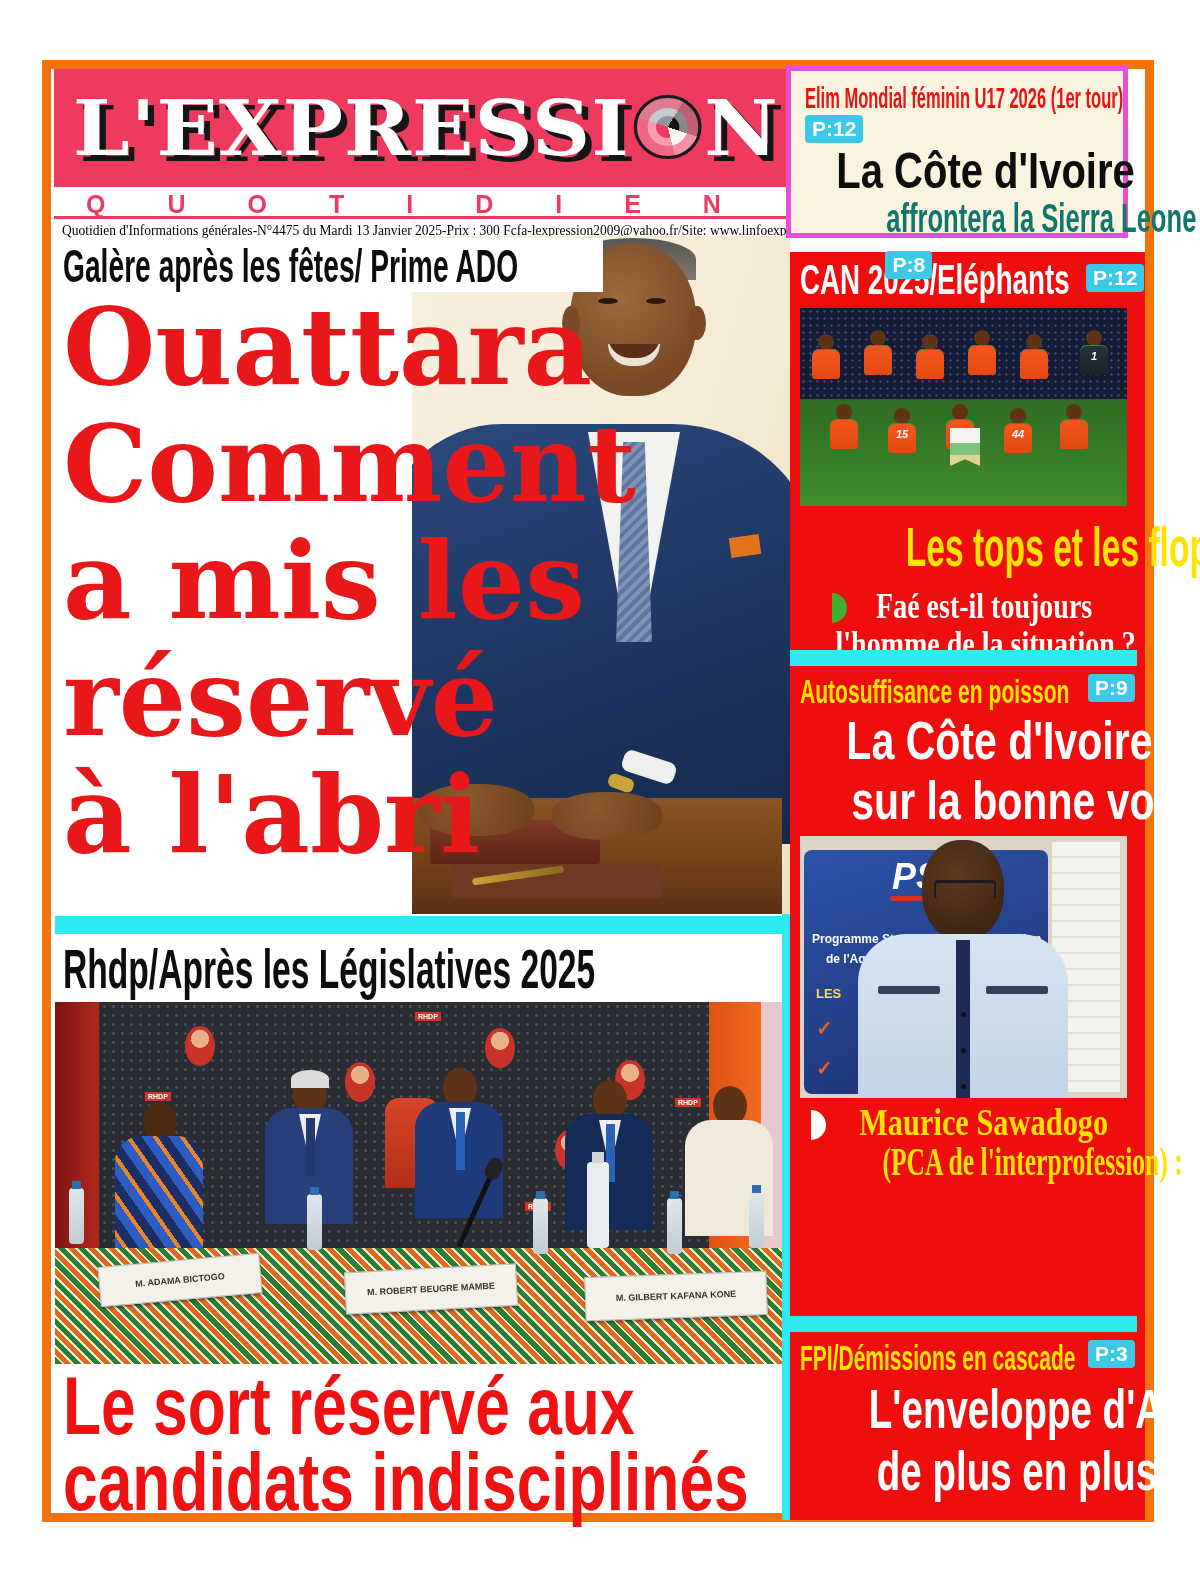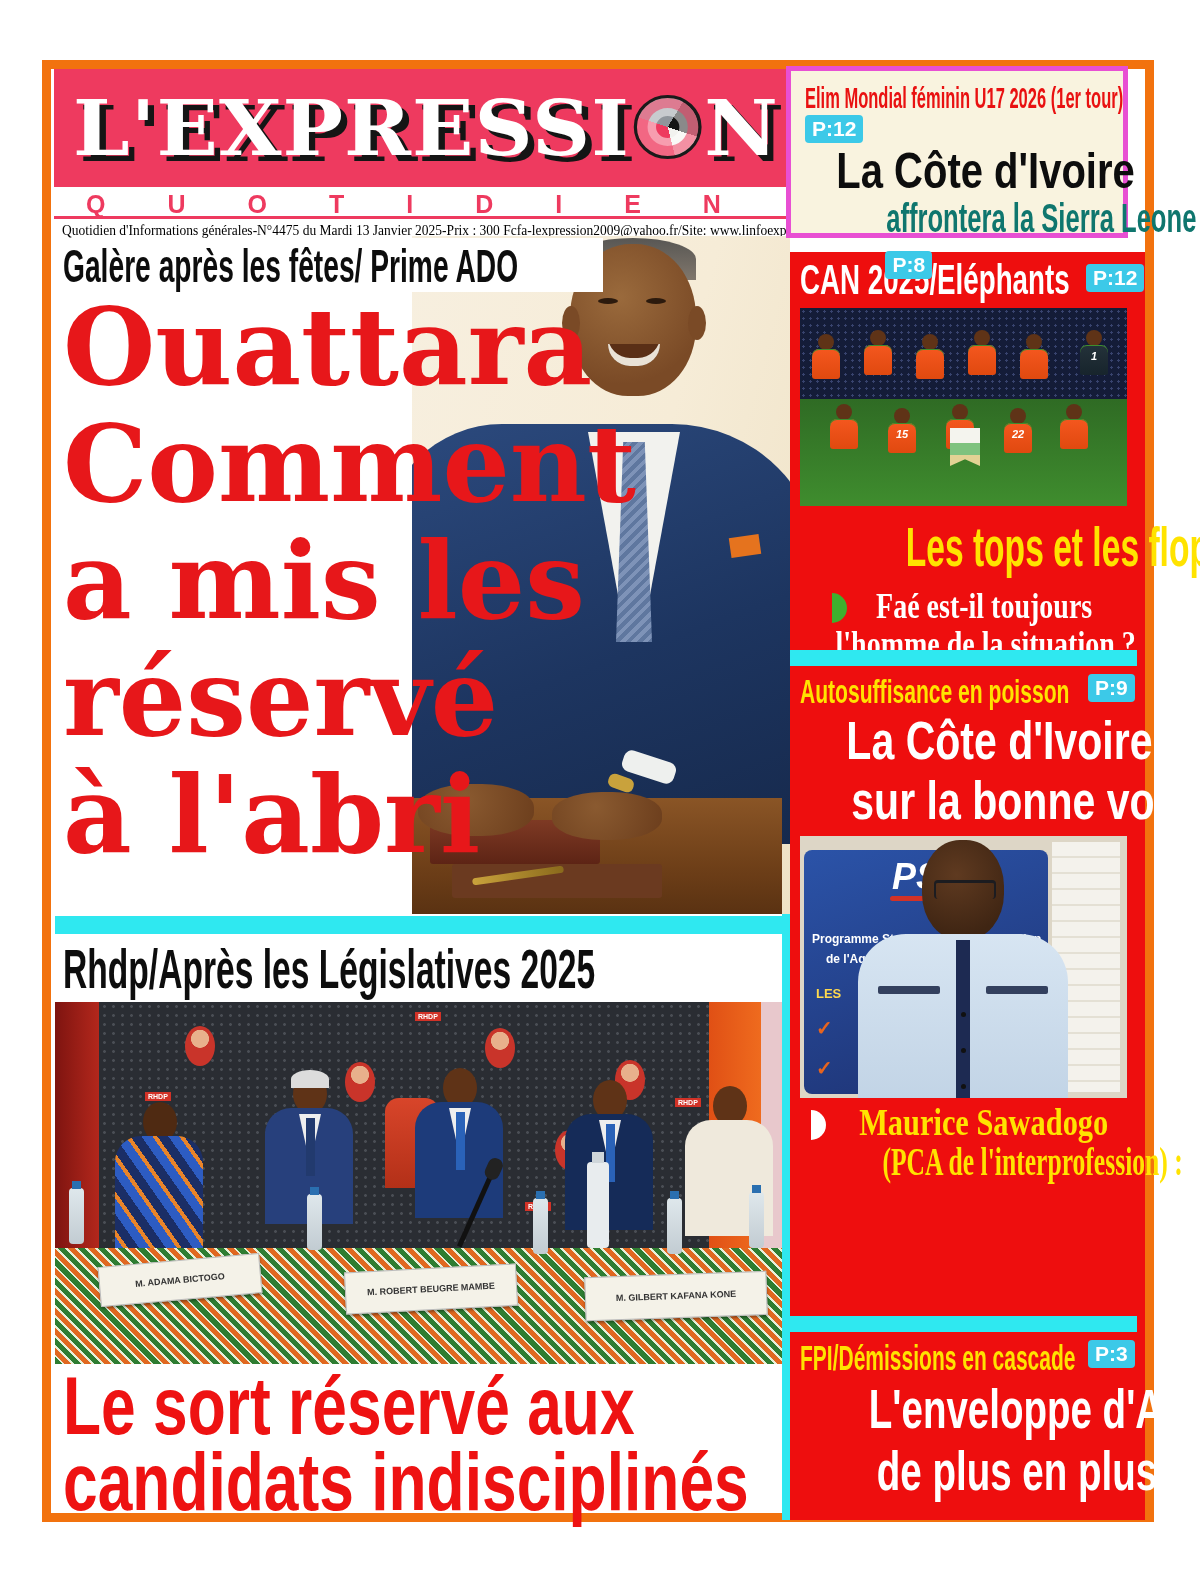--- a/index.html
+++ b/index.html
@@ -294,21 +294,21 @@
       <div class="pl" style="left:218px;top:26px;"></div>
       <div class="pl keeper" style="left:278px;top:22px;">
           <i class="num">1</i>
         </div>
       <div class="pl" style="left:28px;top:96px;"></div>
       <div class="pl" style="left:86px;top:100px;">
           <i class="num">15</i>
         </div>
       <div class="pl" style="left:144px;top:96px;"></div>
       <div class="pl" style="left:202px;top:100px;">
-          <i class="num">22</i>
+          <i class="num">44</i>
         </div>
       <div class="pl" style="left:258px;top:96px;"></div>
       <div class="flag"></div>
     </div>
     <div id="can-tops" class="rc-center">
       <span class="cond-c">Les tops et les flops</span>
     </div>
     <div id="can-q" class="rc-center">
       <div><span class="half-bullet" style="background:#3faf2e;"></span><span class="cond-c">Faé est-il toujours</span></div>
       <div><span class="cond-c">l'homme de la situation ?</span></div>

